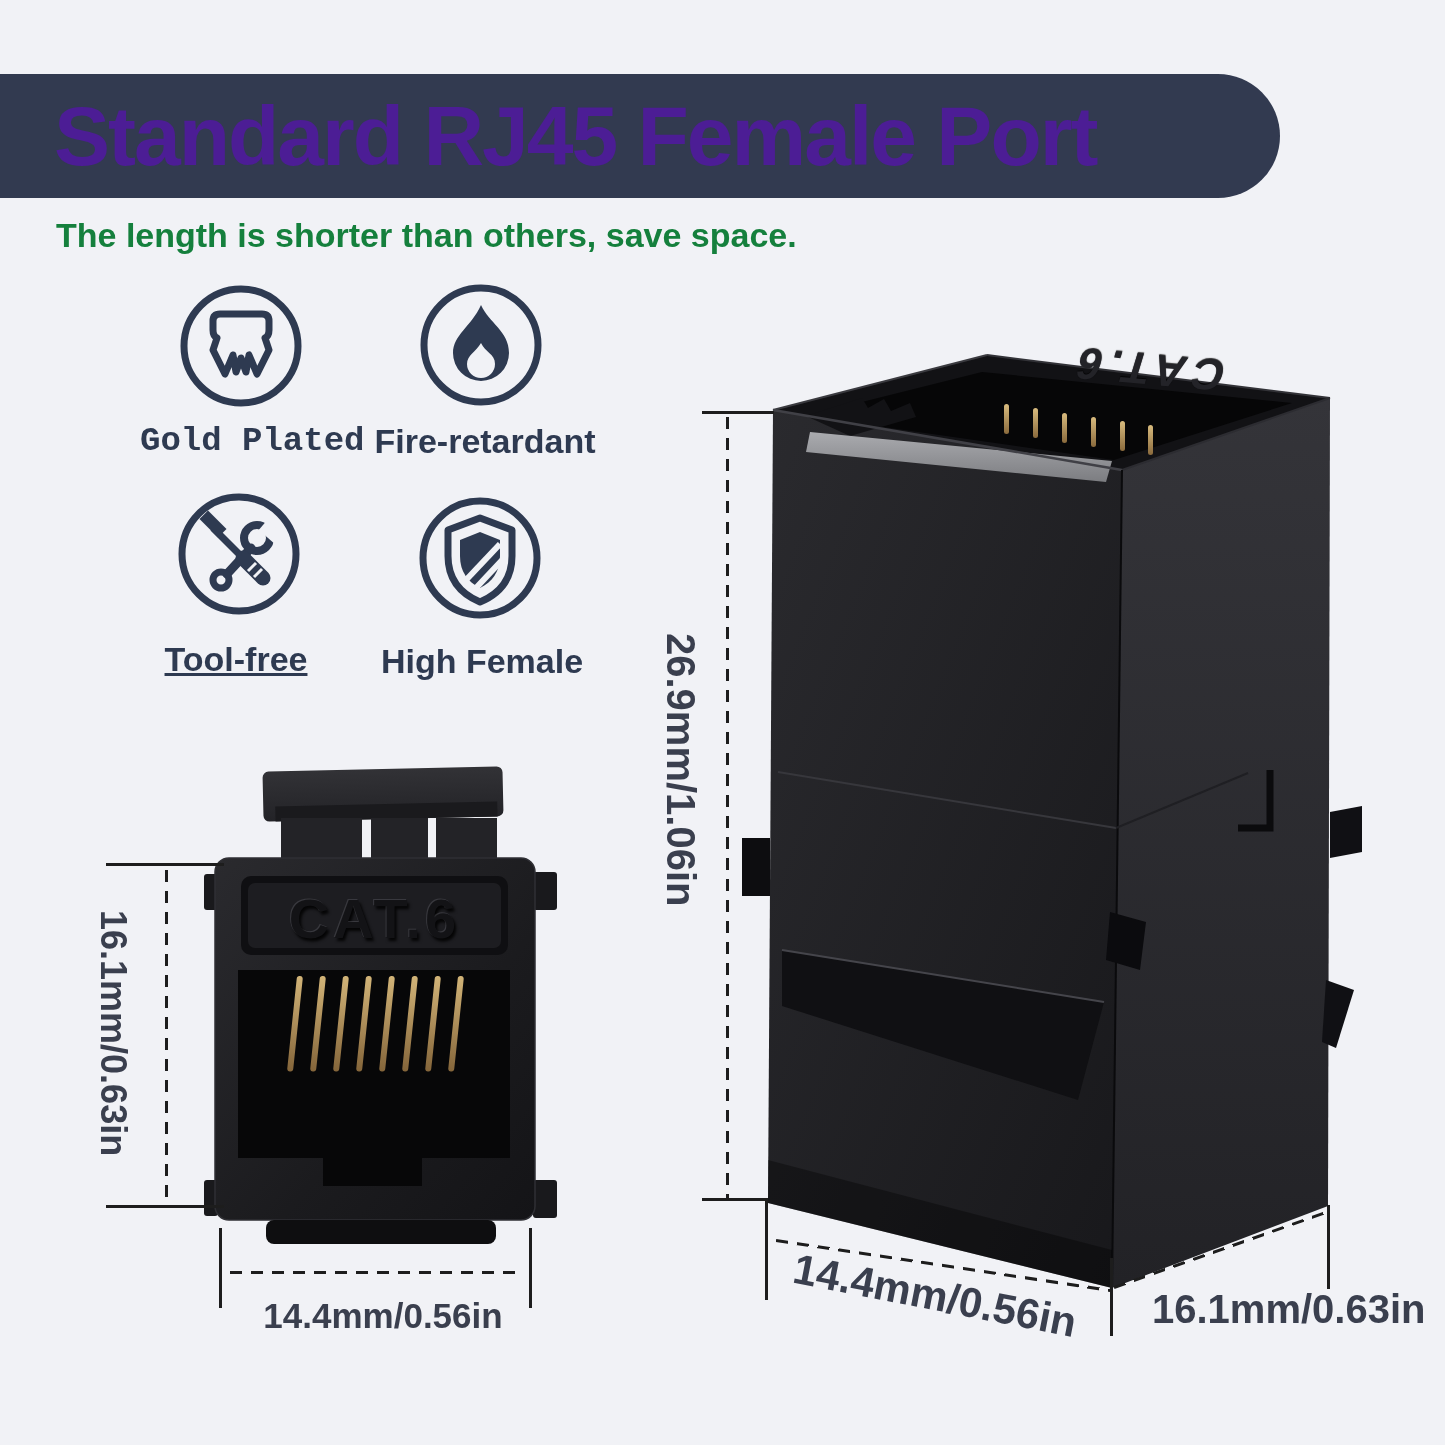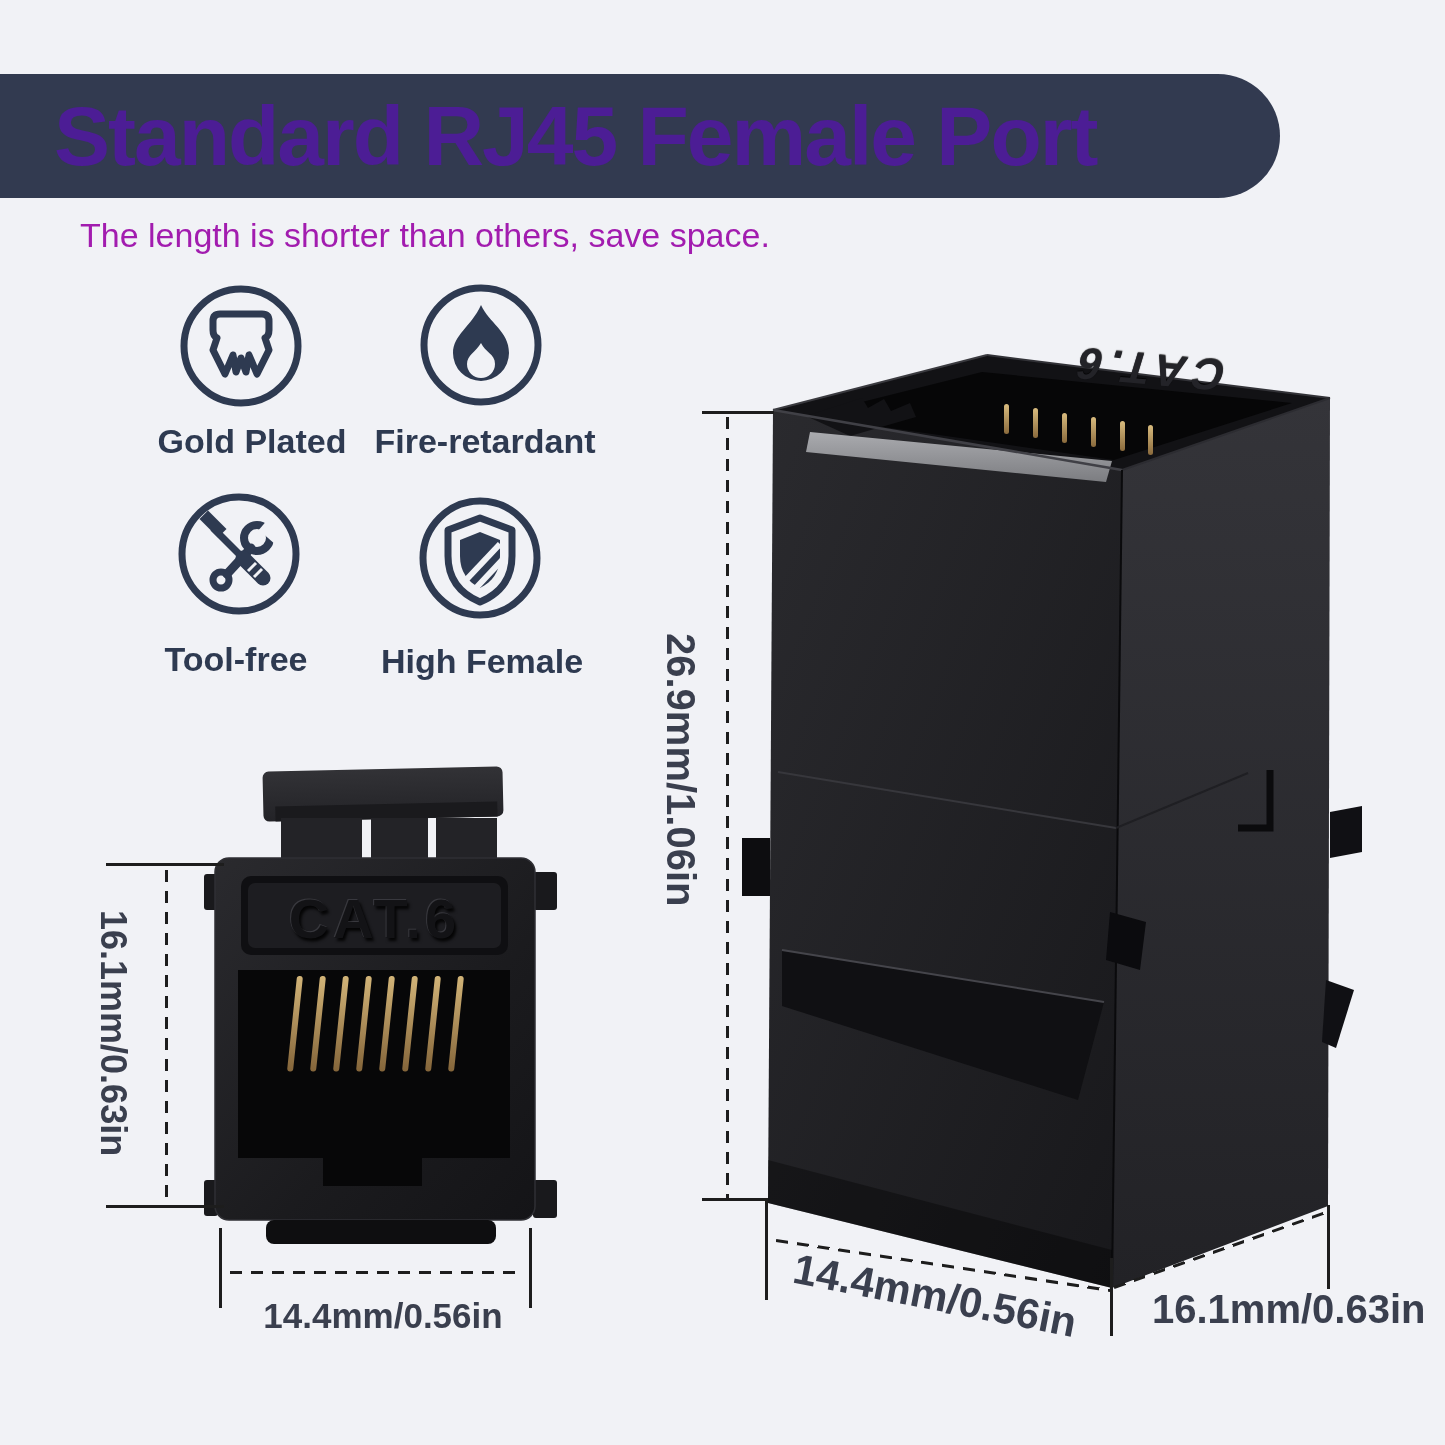--- a/index.html
+++ b/index.html
@@ -14,21 +14,21 @@
   
   .banner{
     left:0;top:74px;width:1280px;height:124px;
     background:#323a50;border-radius:0 62px 62px 0;
   }
   .banner-title{
     left:54px;top:74px;width:1200px;height:124px;line-height:124px;
     font-size:84px;font-weight:700;letter-spacing:-2px;color:#4c1d95;white-space:nowrap;
   }
   .subtitle{
-    left:56px;top:216px;font-size:34px;font-weight:400;color:#a21caf;white-space:nowrap;margin-left:24px;
+    left:56px;top:216px;font-size:34px;font-weight:700;color:#15803d;white-space:nowrap;
   }
 
   
   .feature-label{
     font-size:34px;font-weight:700;color:#2e3a51;text-align:center;
     height:44px;line-height:44px;white-space:nowrap;
   }
   .fsvg{display:block;}
 
   
@@ -69,42 +69,42 @@
 <div class="canvas">
 
   <div class="abs banner"></div>
   <div class="abs banner-title">Standard RJ45 Female Port</div>
   <div class="abs subtitle">The length is shorter than others, save space.</div>
 
   <svg class="abs fsvg" style="left:179px;top:284px;" width="124" height="124" viewBox="0 0 124 124">
     <circle cx="62" cy="62" r="57" fill="none" stroke="#2e3a51" stroke-width="7"></circle>
     <path d="M41,30 H83 Q90,30 90,37 V46 Q90,52 86,54 L90,66 L78,90 L70,71 L67,88 L62,74 L57,88 L54,71 L46,90 L34,66 L38,54 Q34,52 34,46 V37 Q34,30 41,30 Z" fill="none" stroke="#2e3a51" stroke-width="7" stroke-linejoin="round" stroke-linecap="round"></path>
   </svg>
-  <div class="abs feature-label" style="left:152px;top:419px;width:200px;">Gold Plated</div>
+  <div class="abs feature-label" style="left:140px;top:419px;width:200px;font-family:Liberation Mono, monospace;">Gold Plated</div>
 
   <svg class="abs fsvg" style="left:419px;top:283px;" width="124" height="124" viewBox="0 0 124 124">
     <circle cx="62" cy="62" r="57" fill="none" stroke="#2e3a51" stroke-width="7"></circle>
     <path d="M62,22 C70,40 90,48 90,70 A28,28 0 0 1 34,70 C34,52 52,44 62,22 Z" fill="#2e3a51"></path>
     <path d="M62,60 C66,69 76,71 76,81 A14,14 0 0 1 48,81 C48,72 57,69 62,60 Z" fill="#f1f2f6"></path>
   </svg>
   <div class="abs feature-label" style="left:360px;top:419px;width:250px;text-align:center;">Fire-retardant</div>
 
   <svg class="abs fsvg" style="left:177px;top:492px;" width="124" height="124" viewBox="0 0 124 124">
     <circle cx="62" cy="62" r="57" fill="none" stroke="#2e3a51" stroke-width="7"></circle>
     <circle cx="80" cy="46" r="13" fill="none" stroke="#2e3a51" stroke-width="8"></circle>
     <line x1="86" y1="33" x2="101" y2="46" stroke="#f1f2f6" stroke-width="13"></line>
     <line x1="74" y1="56" x2="50" y2="82" stroke="#2e3a51" stroke-width="9" stroke-linecap="round"></line>
     <circle cx="44" cy="88" r="8" fill="none" stroke="#2e3a51" stroke-width="7"></circle>
     <line x1="31" y1="27" x2="41" y2="37" stroke="#2e3a51" stroke-width="12" stroke-linecap="square"></line>
     <line x1="36" y1="36" x2="62" y2="62" stroke="#2e3a51" stroke-width="7"></line>
     <line x1="66" y1="66" x2="86" y2="86" stroke="#2e3a51" stroke-width="15" stroke-linecap="round"></line>
     <line x1="71" y1="79" x2="79" y2="71" stroke="#f1f2f6" stroke-width="3"></line>
     <line x1="77" y1="85" x2="85" y2="77" stroke="#f1f2f6" stroke-width="3"></line>
   </svg>
-  <div class="abs feature-label" style="left:136px;top:637px;width:200px;">Tool-free</div>
+  <div class="abs feature-label" style="left:136px;top:637px;width:200px;text-decoration:underline;">Tool-free</div>
 
   <svg class="abs fsvg" style="left:418px;top:496px;" width="124" height="124" viewBox="0 0 124 124">
     <circle cx="62" cy="62" r="57" fill="none" stroke="#2e3a51" stroke-width="7"></circle>
     <path d="M62,36 L82,44 L82,60 C82,76 74,86 62,92 C50,86 42,76 42,60 L42,44 Z" fill="#2e3a51"></path>
     <line x1="48" y1="84" x2="82" y2="48" stroke="#f1f2f6" stroke-width="6"></line>
     <line x1="57" y1="93" x2="87" y2="61" stroke="#f1f2f6" stroke-width="6"></line>
     <path d="M62,22 L94,34 L94,60 C94,84 81,98 62,106 C43,98 30,84 30,60 L30,34 Z" fill="none" stroke="#2e3a51" stroke-width="7" stroke-linejoin="round"></path>
   </svg>
   <div class="abs feature-label" style="left:357px;top:639px;width:250px;">High Female</div>
 

